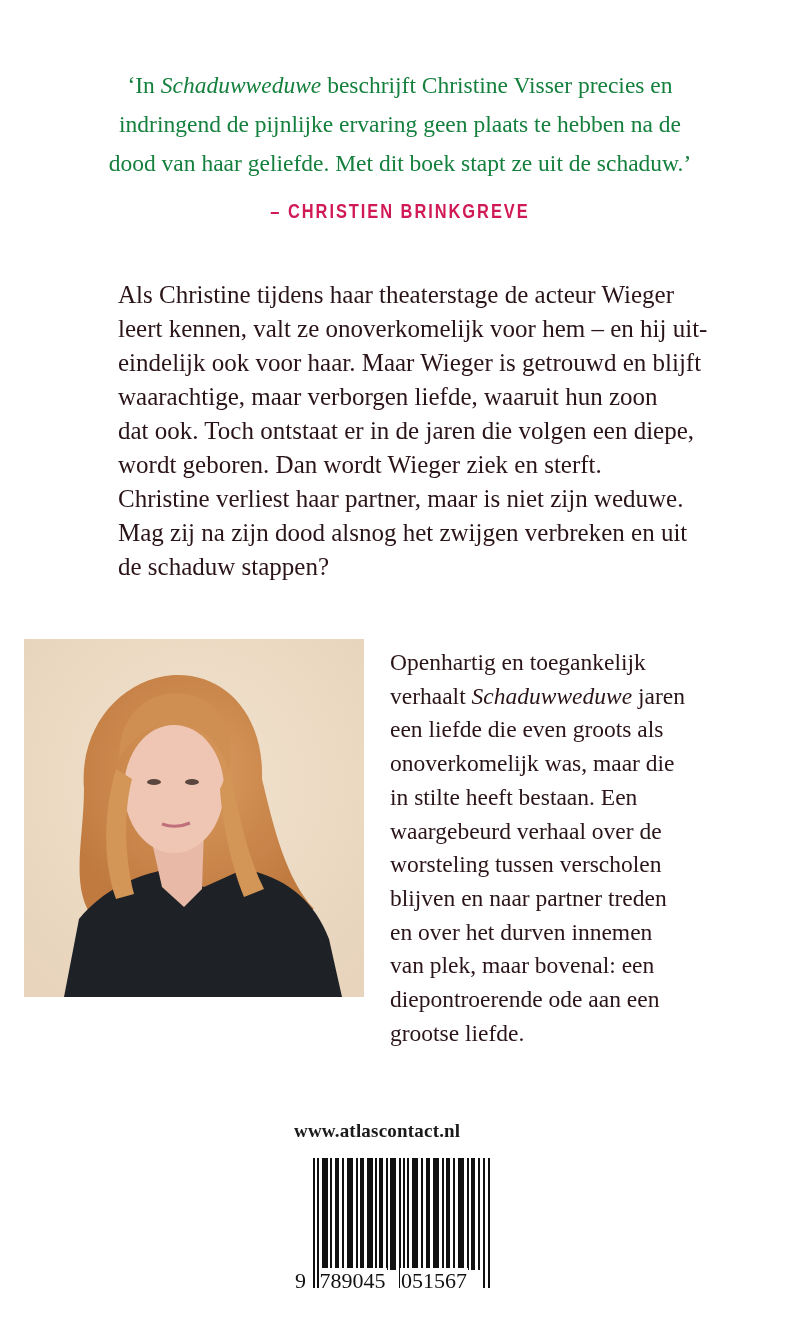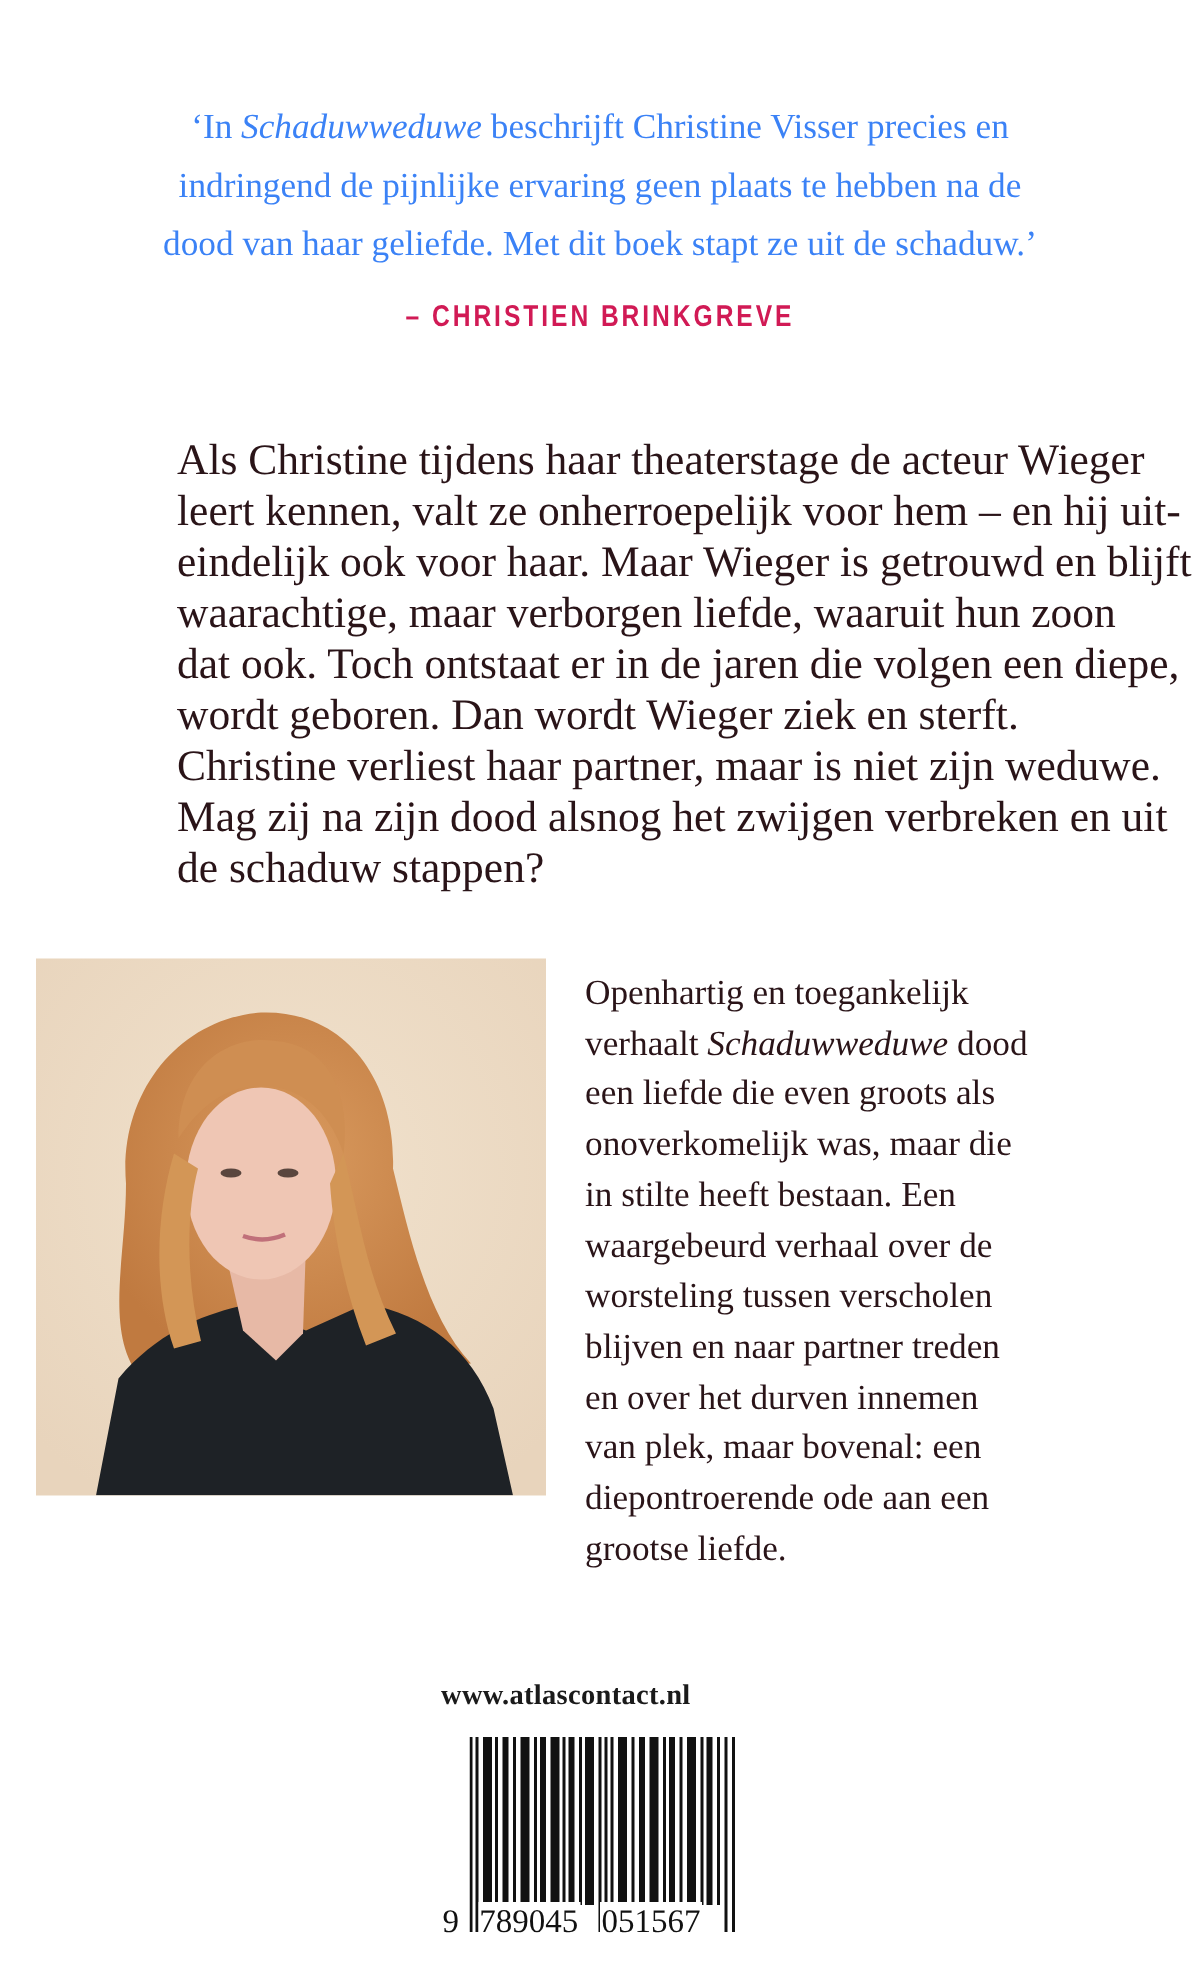--- a/index.html
+++ b/index.html
@@ -4,32 +4,32 @@
 <style>
   html, body { margin: 0; padding: 0; }
   body {
     width: 800px; height: 1323px; background: #ffffff;
     position: relative; overflow: hidden;
     font-family: "Liberation Serif", "DejaVu Serif", serif;
     color: #2a1418;
   }
   .quote {
     position: absolute; left: 60px; width: 680px; top: 66px;
-    text-align: center; font-size: 23.5px; line-height: 39px; color: #3b82f6;
+    text-align: center; font-size: 23.5px; line-height: 39px; color: #15803d;
   }
   .quote .line { display: block; white-space: nowrap; }
   .attribution {
     position: absolute; left: 0; width: 800px; top: 200px; text-align: center;
     font-family: "Liberation Sans", "DejaVu Sans", sans-serif;
     font-weight: bold; font-size: 20px; letter-spacing: 2.4px;
     color: #d11a55; transform: scaleX(0.82); transform-origin: 400px 0;
   }
   .blurb {
-    position: absolute; left: 118px; width: 620px; top: 290px;
-    font-size: 29px; line-height: 34px;
+    position: absolute; left: 118px; width: 620px; top: 278px;
+    font-size: 25px; line-height: 34px;
   }
   .blurb .line { display: block; white-space: nowrap; }
   .photo {
     position: absolute; left: 24px; top: 639px; width: 340px; height: 358px;
     background: #eedcc6; overflow: hidden;
   }
   .photo svg { display: block; }
   .side {
     position: absolute; left: 390px; width: 350px; top: 634px;
     font-size: 23.5px; line-height: 33.7px; margin-top: 12px;
@@ -56,21 +56,21 @@
 <div class="quote">
   <span class="line"><span>‘In </span><i>Schaduwweduwe</i><span> beschrijft Christine Visser precies en</span></span>
   <span class="line">indringend de pijnlijke ervaring geen plaats te hebben na de</span>
   <span class="line">dood van haar geliefde. Met dit boek stapt ze uit de schaduw.’</span>
 </div>
 
 <div class="attribution">– CHRISTIEN BRINKGREVE</div>
 
 <div class="blurb">
   <span class="line">Als Christine tijdens haar theaterstage de acteur Wieger</span>
-  <span class="line">leert kennen, valt ze onherroepelijk voor hem – en hij uit-</span>
+  <span class="line">leert kennen, valt ze onoverkomelijk voor hem – en hij uit-</span>
   <span class="line">eindelijk ook voor haar. Maar Wieger is getrouwd en blijft</span>
   <span class="line">waarachtige, maar verborgen liefde, waaruit hun zoon</span>
   <span class="line">dat ook. Toch ontstaat er in de jaren die volgen een diepe,</span>
   <span class="line">wordt geboren. Dan wordt Wieger ziek en sterft.</span>
   <span class="line">Christine verliest haar partner, maar is niet zijn weduwe.</span>
   <span class="line">Mag zij na zijn dood alsnog het zwijgen verbreken en uit</span>
   <span class="line">de schaduw stappen?</span>
 </div>
 
 <div class="photo" title="Author portrait: woman with long curly red-blonde hair wearing a black shirt against a beige background">
@@ -101,21 +101,21 @@
 
     <ellipse cx="130" cy="143" rx="7" ry="3" fill="#5a463e"></ellipse>
     <ellipse cx="168" cy="143" rx="7" ry="3" fill="#5a463e"></ellipse>
 
     <path d="M138 185 Q152 190 166 184" stroke="#c0707a" stroke-width="3" fill="none"></path>
   </svg>
 </div>
 
 <div class="side">
   <span class="line">Openhartig en toegankelijk</span>
-  <span class="line"><span>verhaalt </span><i>Schaduwweduwe</i><span> dood</span></span>
+  <span class="line"><span>verhaalt </span><i>Schaduwweduwe</i><span> jaren</span></span>
   <span class="line">een liefde die even groots als</span>
   <span class="line">onoverkomelijk was, maar die</span>
   <span class="line">in stilte heeft bestaan. Een</span>
   <span class="line">waargebeurd verhaal over de</span>
   <span class="line">worsteling tussen verscholen</span>
   <span class="line">blijven en naar partner treden</span>
   <span class="line">en over het durven innemen</span>
   <span class="line">van plek, maar bovenal: een</span>
   <span class="line">diepontroerende ode aan een</span>
   <span class="line">grootse liefde.</span>

